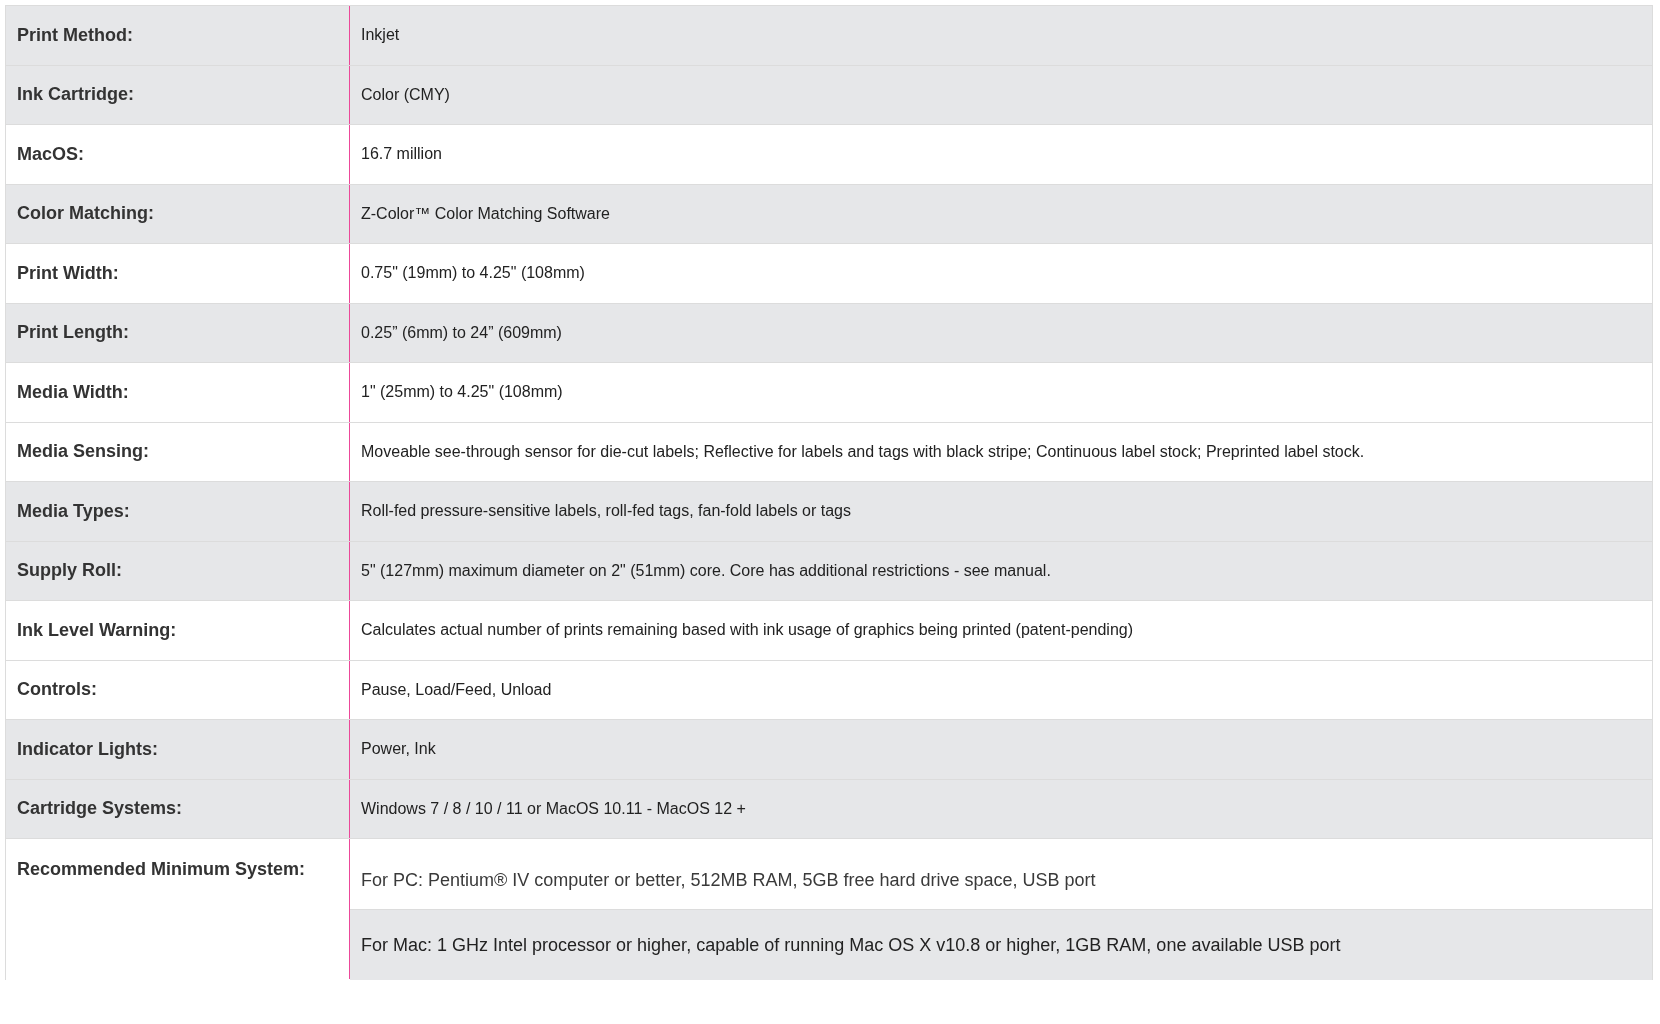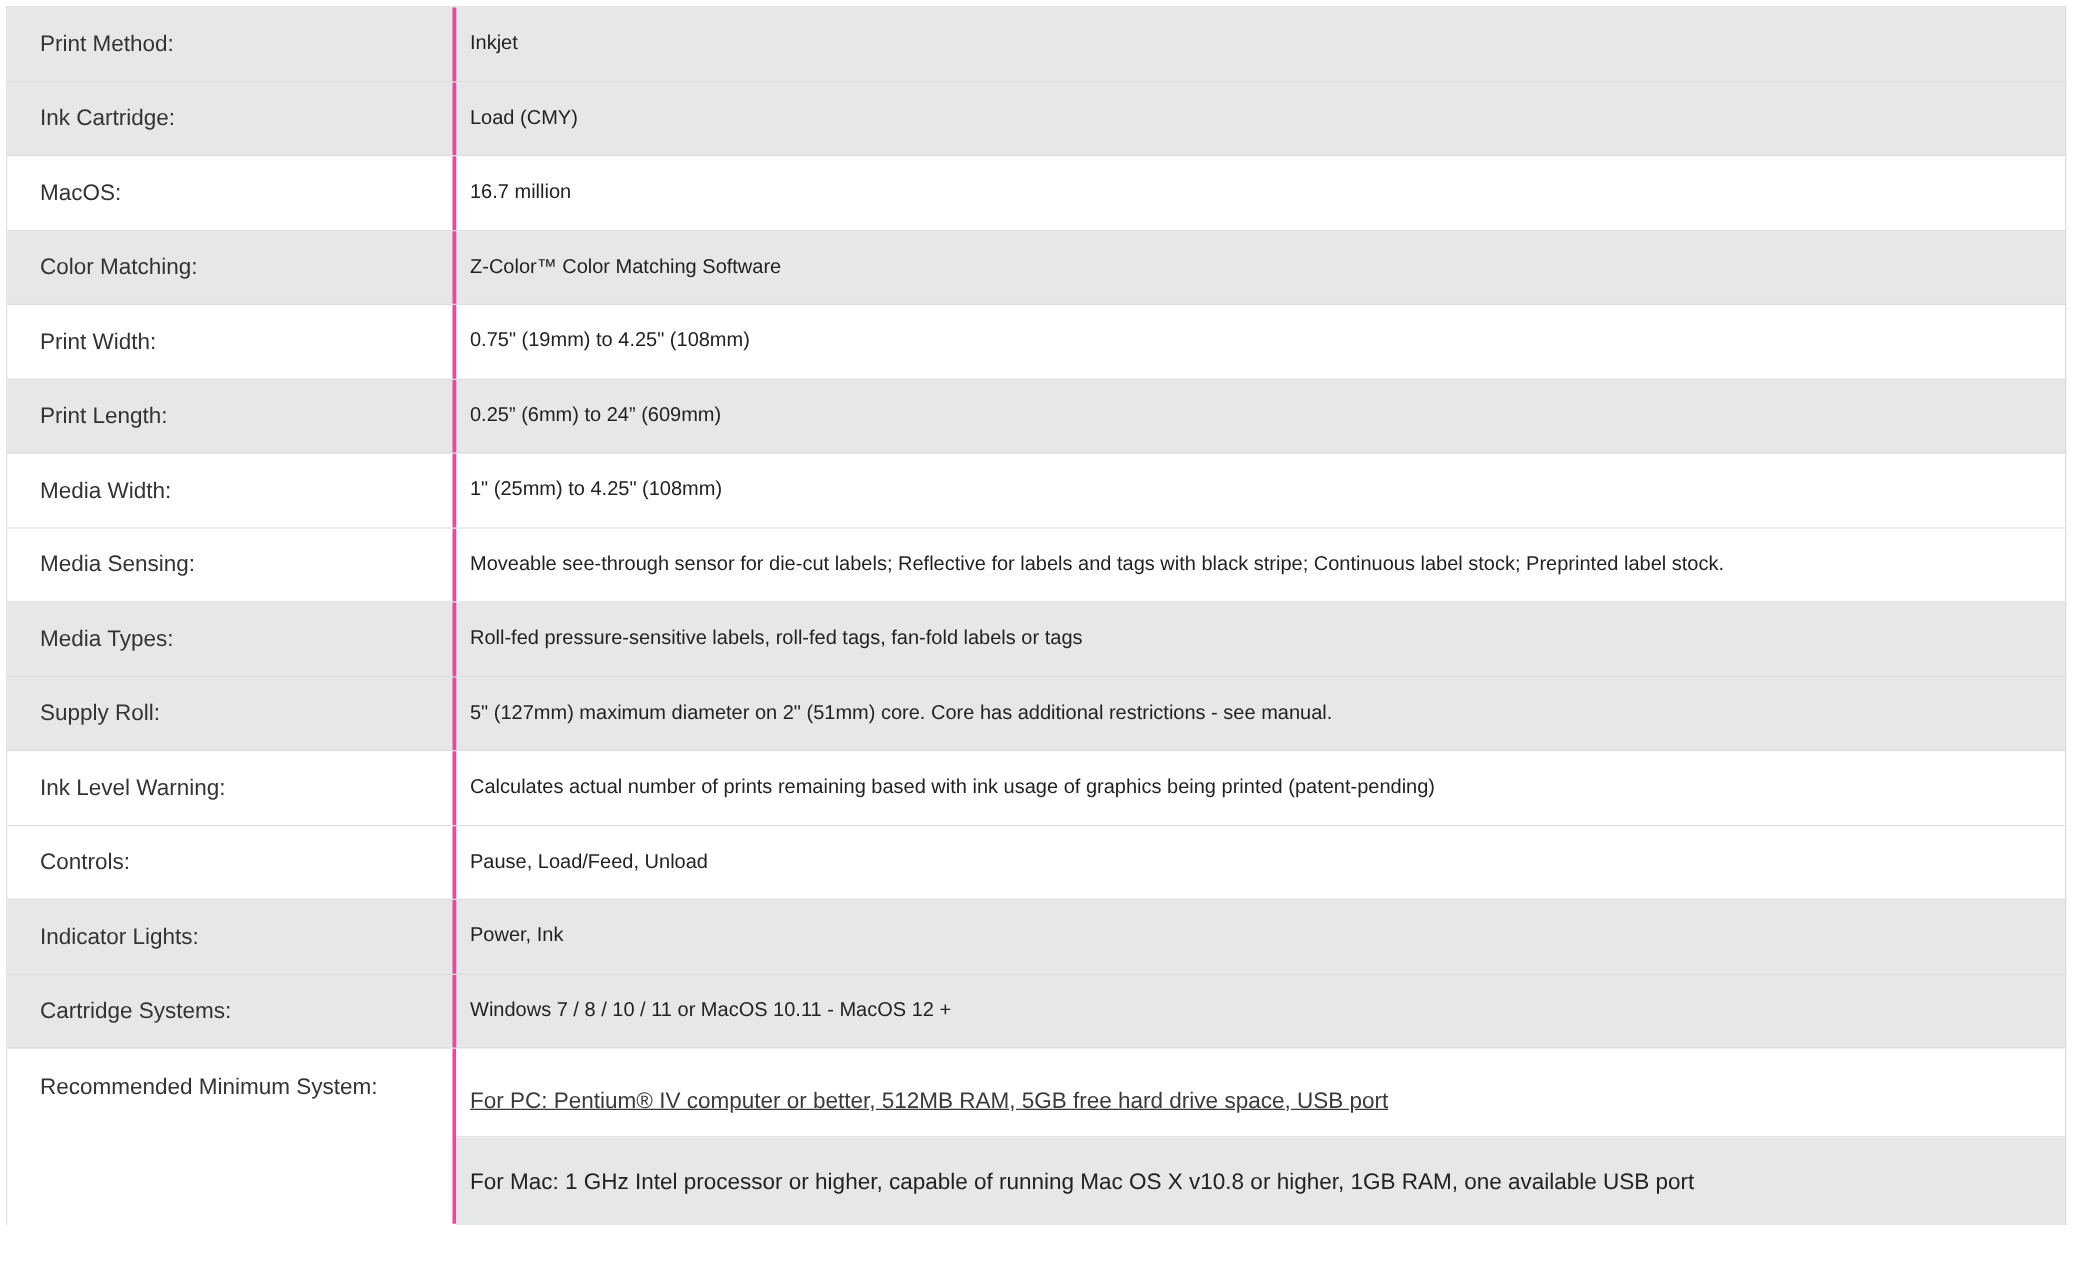--- a/index.html
+++ b/index.html
@@ -32,25 +32,24 @@
     }
     .row.gray { background: #e6e7e9; }
     .row.white { background: #ffffff; }
     .label {
       width: 344px;
       flex: 0 0 344px;
       box-sizing: border-box;
       padding-left: 11px;
       display: flex;
       align-items: center;
-      font-weight: normal;
+      font-weight: bold;
       font-size: 18px;
       color: #333333;
-      border-right: 3px solid #ec4899;
-      margin-left: 15px;
+      border-right: 1px solid #ec4899;
     }
     .value {
       flex: 1;
       box-sizing: border-box;
       padding-left: 11px;
       display: flex;
       align-items: center;
       font-size: 16px;
       color: #222222;
       white-space: nowrap;
@@ -77,39 +76,38 @@
       align-items: center;
       font-size: 18px;
       white-space: nowrap;
     }
     .subrow.first {
       height: 71px;
       background: #ffffff;
       color: #3a3a3a;
       padding-top: 12px;
       border-bottom: 1px solid #dcdcdc;
-      text-decoration: underline;
     }
     .subrow.second {
       height: 70px;
       background: #e6e7e9;
       color: #222222;
     }
   </style>
 </head>
 <body>
 
 <div class="specs">
   <div class="row gray">
     <div class="label">Print Method:</div>
     <div class="value">Inkjet</div>
   </div>
   <div class="row gray">
     <div class="label">Ink Cartridge:</div>
-    <div class="value">Load (CMY)</div>
+    <div class="value">Color (CMY)</div>
   </div>
   <div class="row white">
     <div class="label">MacOS:</div>
     <div class="value">16.7 million</div>
   </div>
   <div class="row gray">
     <div class="label">Color Matching:</div>
     <div class="value">Z-Color™ Color Matching Software</div>
   </div>
   <div class="row white">

